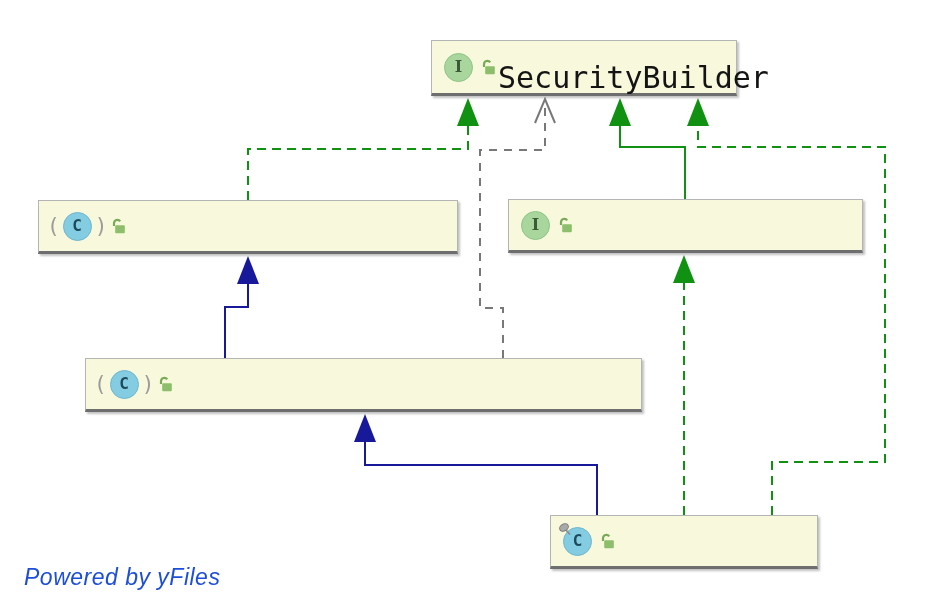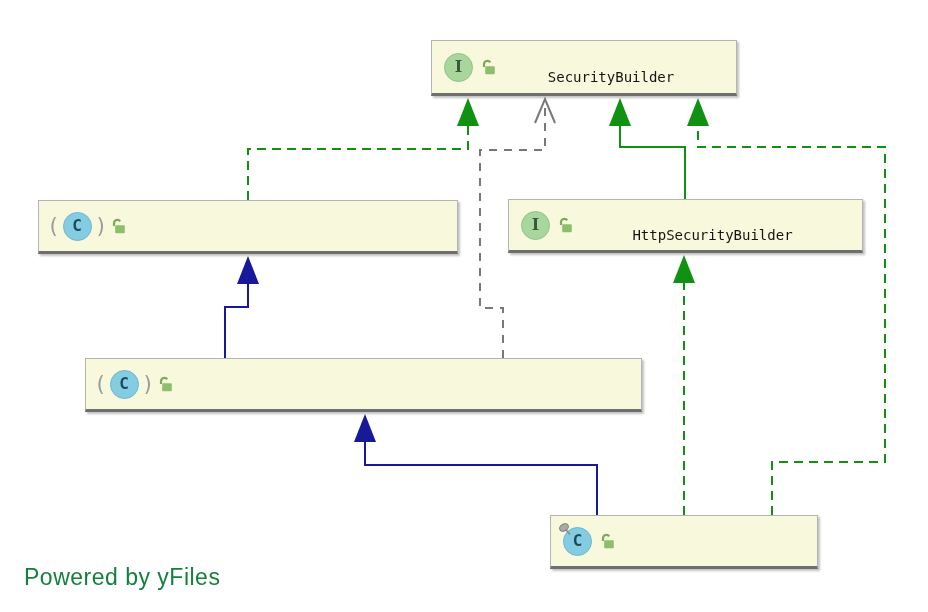--- a/index.html
+++ b/index.html
@@ -3,40 +3,40 @@
 <meta charset="utf-8">
 <style>
   html,body{margin:0;padding:0;background:#ffffff;}
   .canvas{position:relative;width:928px;height:612px;background:#ffffff;overflow:hidden;
           font-family:"DejaVu Sans Mono","Liberation Mono",monospace;}
   #edge-layer{position:absolute;left:0;top:0;width:928px;height:612px;}
 
   .node{position:absolute;box-sizing:border-box;display:flex;align-items:center;
         background:#f8f9dc;border:1px solid #b4b4b4;border-bottom:3px solid #6e6e6e;
         box-shadow:2px 2px 2px rgba(120,120,120,0.45);padding:0 12px;}
-  .node .label{flex:1;text-align:center;font-size:14px;color:#141414;white-space:nowrap;margin-top:20px;}
+  .node .label{flex:1;text-align:center;font-size:30px;color:#141414;white-space:nowrap;margin-top:20px;}
 
   #node-security-builder{left:431px;top:40px;width:306px;height:56px;}
   #node-abstract-security-builder{left:38px;top:200px;width:420px;height:54px;}
   #node-http-security-builder{left:508px;top:199px;width:355px;height:54px;}
   #node-abstract-configured-security-builder{left:85px;top:358px;width:557px;height:54px;}
   #node-http-security{left:550px;top:515px;width:268px;height:54px;}
 
   .icon-group{display:flex;align-items:center;gap:7px;position:relative;}
   .badge{position:relative;width:27px;height:27px;border-radius:50%;
          display:flex;align-items:center;justify-content:center;
          font-size:16px;font-weight:bold;line-height:1;}
   .badge.iface{background:#a8d69c;border:1px solid #8fc487;color:#3a5a3a;
                font-family:"DejaVu Serif","Liberation Serif",serif;}
   .badge.cls{background:#84cce2;border:1px solid #6fb6ce;color:#1d4a58;}
   .paren{color:#9b9b9b;font-size:21px;font-weight:normal;margin:0 -4px;z-index:1;}
   .pin{position:absolute;left:-6px;top:-6px;}
 
   .watermark{position:absolute;left:24px;top:564px;font-family:"Liberation Sans","DejaVu Sans",sans-serif;
-             font-size:23px;color:#15803d;letter-spacing:0.5px;}
+             font-size:23px;color:#1d4ed8;letter-spacing:0.5px;font-style:italic;}
 </style>
 </head>
 <body>
 
 <div class="canvas">
 
   <svg id="edge-layer" width="928" height="612" viewBox="0 0 928 612" xmlns="http://www.w3.org/2000/svg">
       <g>
         <polyline points="248,200 248,149 468,149 468,126" fill="none" stroke="#119111" stroke-width="2" stroke-dasharray="9,6"></polyline>
         <polygon points="468,98 457,126 479,126" fill="#119111"></polygon>
@@ -97,21 +97,20 @@
   <div class="node" id="node-http-security-builder">
     <span class="icon-group">
       <span class="badge iface">
         <span>I</span>
       </span>
       <svg width="18" height="18" viewBox="0 0 18 18">
         <path d="M4 9 V6.2 a3.4 3.4 0 0 1 6.2 -1.8" fill="none" stroke="#79aa58" stroke-width="2.2"></path>
         <rect x="5.2" y="8.2" width="9.6" height="8" rx="1" fill="#8cbe6b"></rect>
       </svg>
     </span>
-    <span class="label">HttpSecurityBuilder</span>
   </div>
 
   <div class="node" id="node-abstract-configured-security-builder">
     <span class="icon-group">
       <span class="paren">(</span>
       <span class="badge cls">
         <span>C</span>
       </span>
       <span class="paren">)</span>
       <svg width="18" height="18" viewBox="0 0 18 18">

